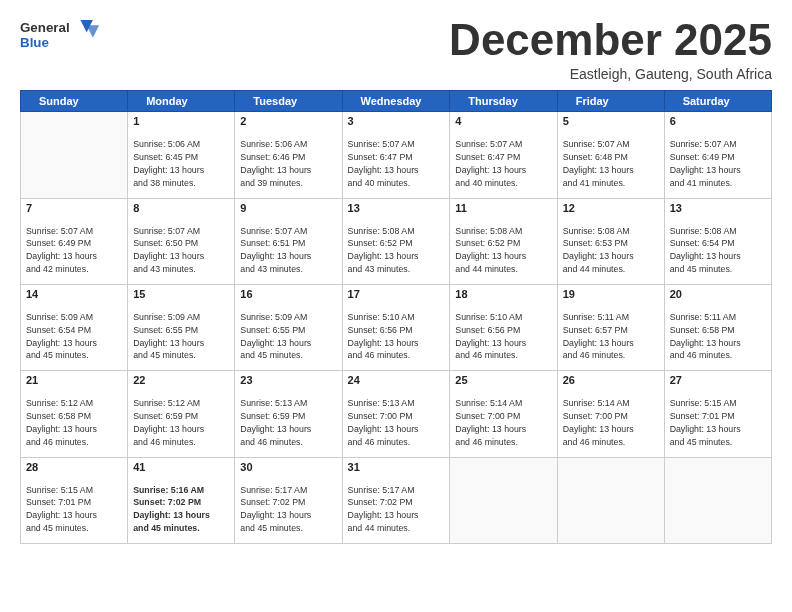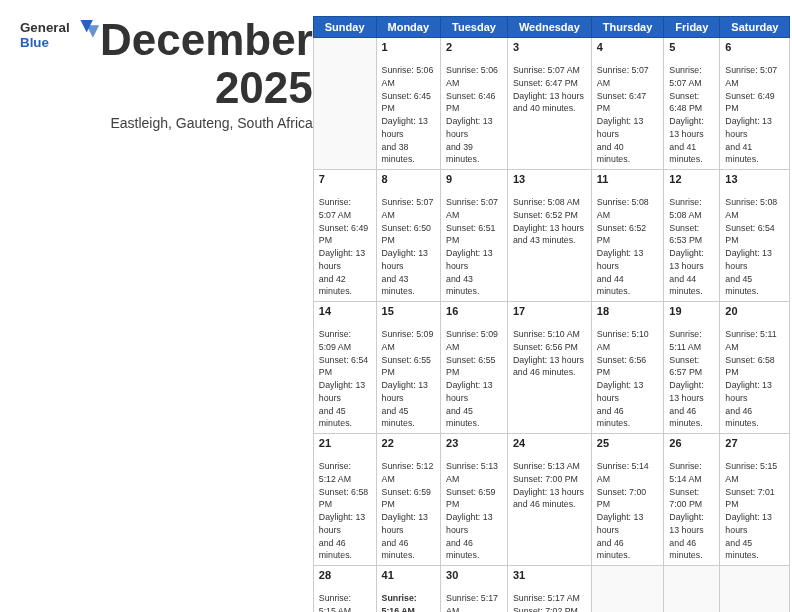--- a/index.html
+++ b/index.html
@@ -8,21 +8,21 @@
       height: 612px;
       font-family: Arial, sans-serif;
       background: #fff;
       overflow: hidden;
     }
     .page {
       width: 792px;
       height: 556px;
       padding: 16px 20px 12px 20px;
       display: flex;
-      flex-direction: row;
+      flex-direction: column;
     }
     .header {
       display: flex;
       justify-content: space-between;
       align-items: flex-start;
       margin-bottom: 8px;
     }
     .logo {
       display: flex;
       flex-direction: column;
@@ -49,21 +49,21 @@
     .calendar {
       width: 100%;
       border-collapse: collapse;
       flex: 1;
       font-size: 9.5px;
     }
     .calendar th {
       background-color: #2563c0;
       color: #fff;
       text-align: left;
-      padding: 4px 11px;
+      padding: 4px 18px;
       font-size: 11px;
       font-weight: bold;
       border: 1px solid #1a4fa0;
     }
     .calendar td {
       border: 1px solid #ccc;
       vertical-align: top;
       padding: 3px 5px;
       width: 108px;
       height: 78px;

